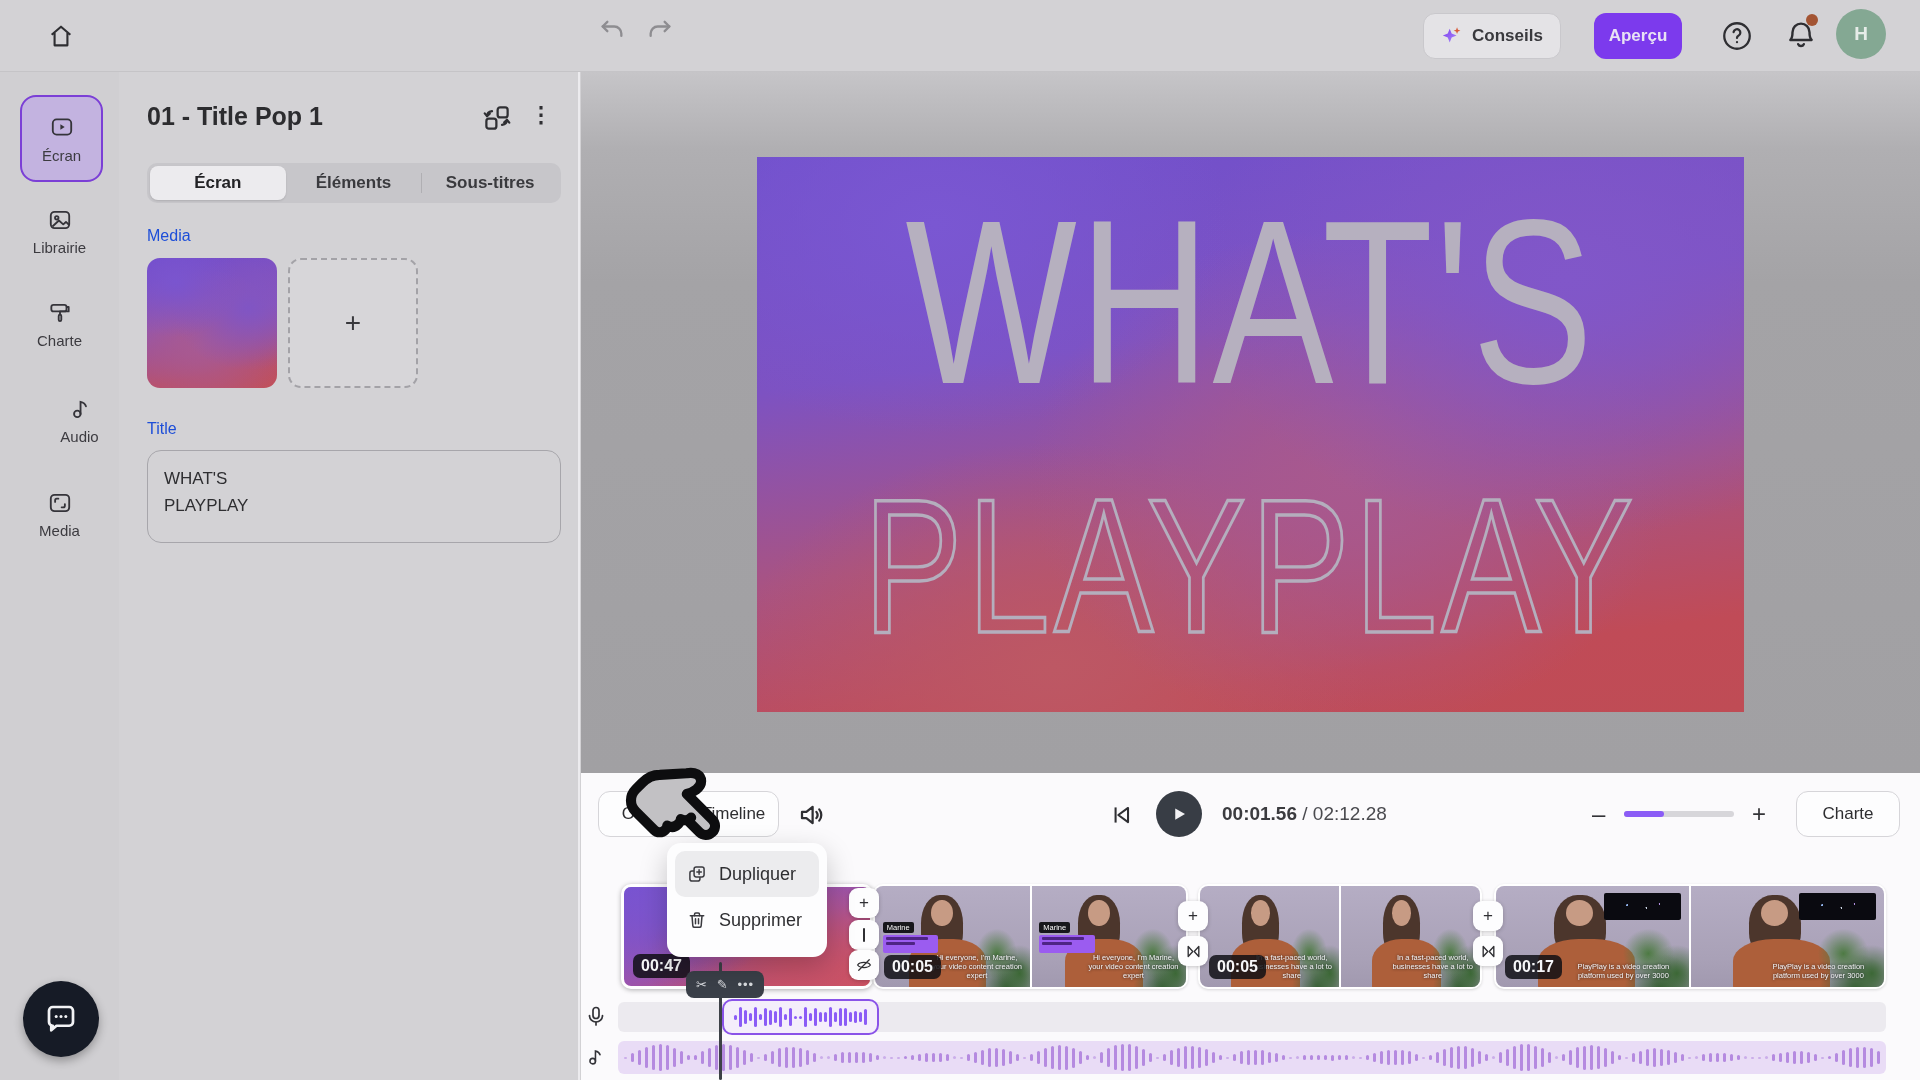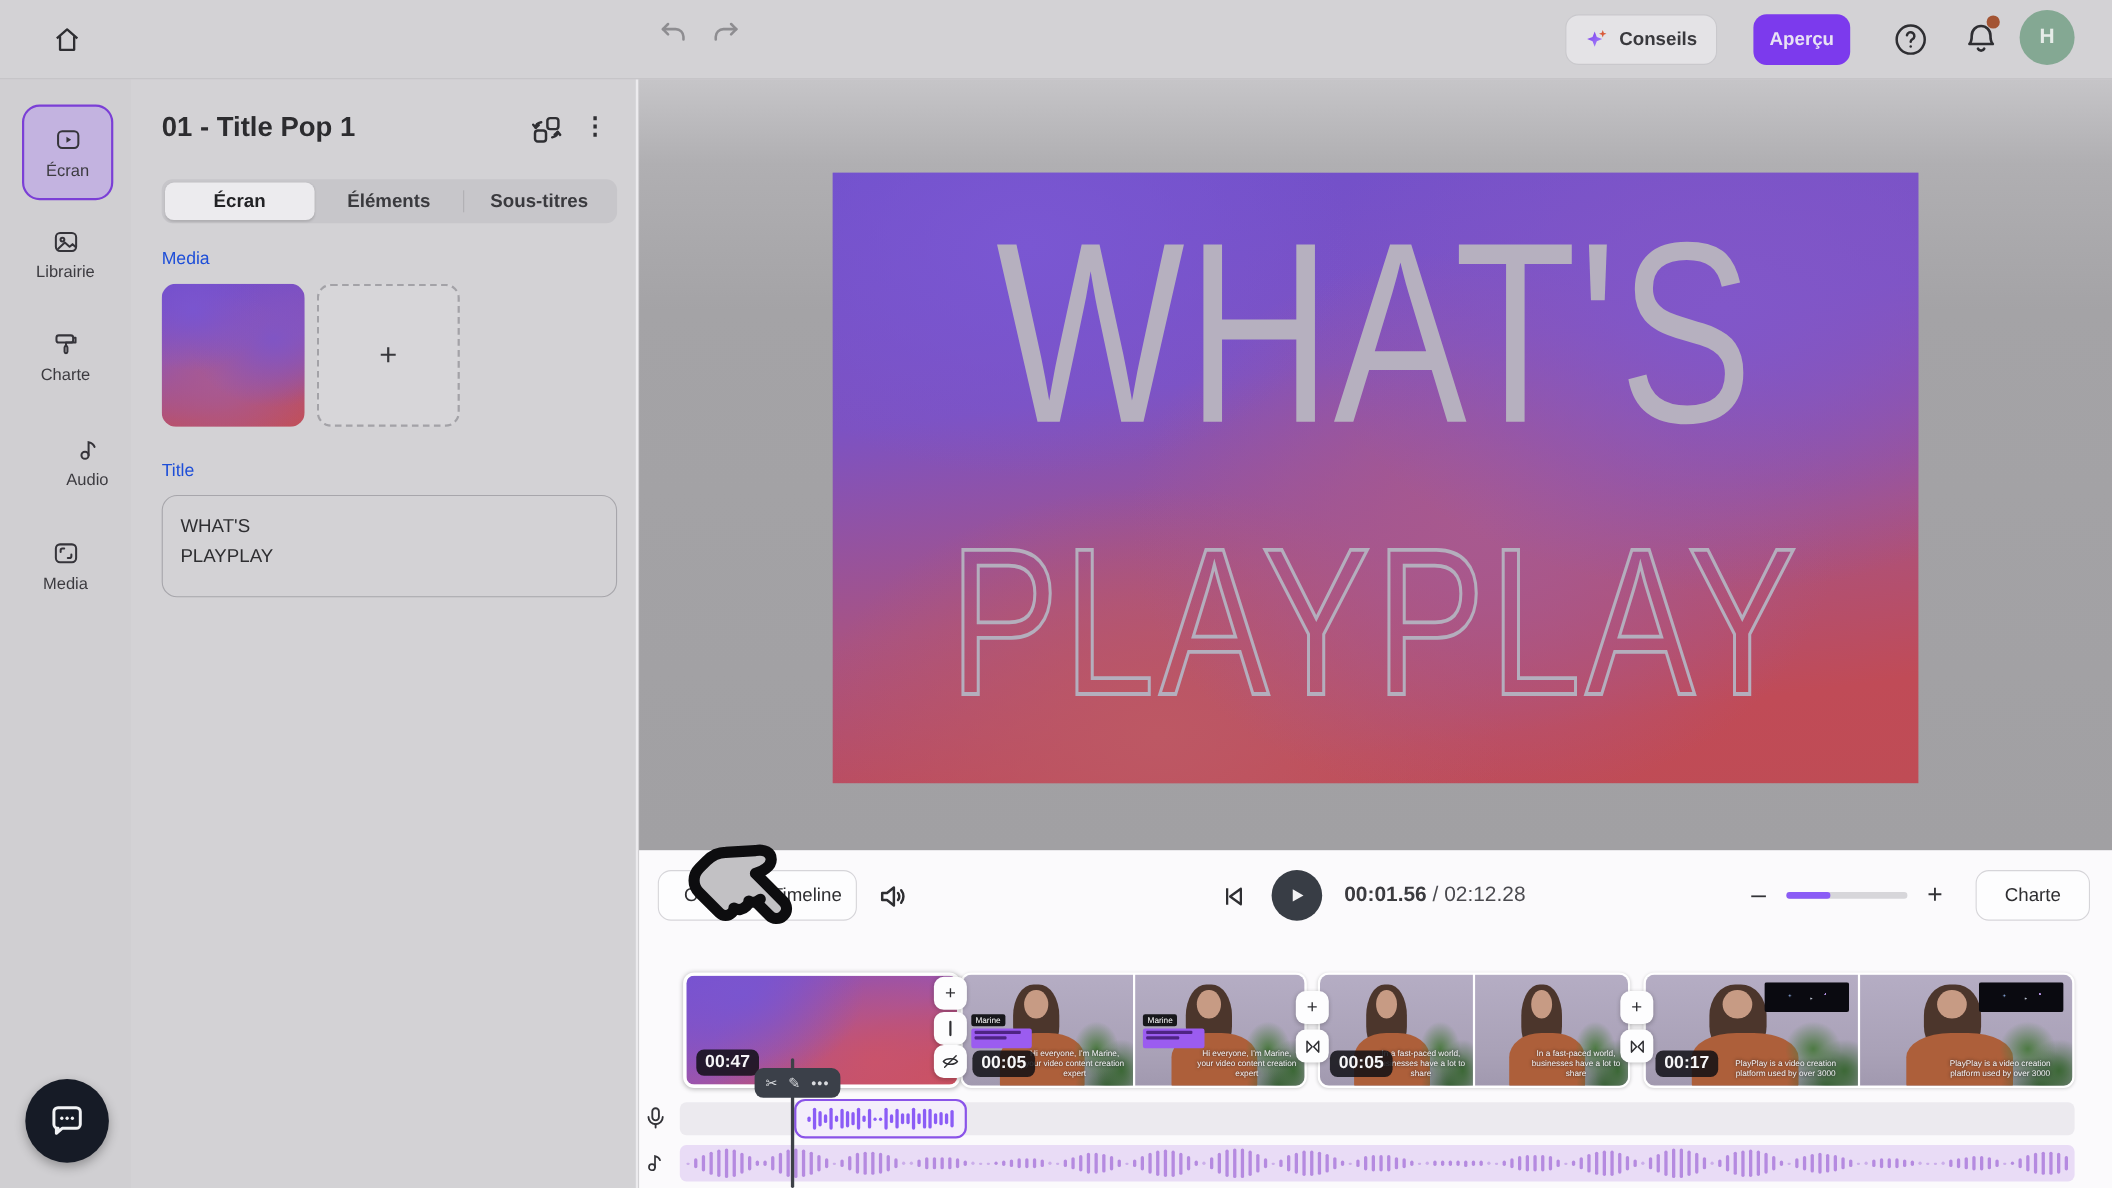--- a/index.html
+++ b/index.html
@@ -589,20 +589,39 @@
       <i style="height: 3.7px;"></i>
       <i style="height: 9.6px;"></i>
       <i style="height: 14.9px;"></i>
       <i style="height: 19px;"></i>
       <i style="height: 21.1px;"></i>
       <i style="height: 21px;"></i>
       <i style="height: 18.4px;"></i>
       <i style="height: 13.5px;"></i>
     </div>
 
+  <div class="menu">
+    <div class="menu-item hl">
+      <svg width="20" height="20" viewBox="0 0 24 24" fill="none" stroke="currentColor" stroke-width="1.8" stroke-linejoin="round">
+          <rect x="8.5" y="3.5" width="12" height="12" rx="2.5"></rect>
+          <path d="M15.5 15.5 v2.5 a2.5 2.5 0 0 1-2.5 2.5 H6 a2.5 2.5 0 0 1-2.5-2.5 V11 a2.5 2.5 0 0 1 2.5-2.5 h2.5"></path>
+          <path d="M14.5 6.8 v5.4 M11.8 9.5 h5.4" stroke-linecap="round"></path>
+        </svg>
+      <span>Dupliquer</span>
+    </div>
+    <div class="menu-item">
+      <svg width="20" height="20" viewBox="0 0 24 24" fill="none" stroke="currentColor" stroke-width="1.8" stroke-linecap="round" stroke-linejoin="round">
+          <path d="M4 7 H20"></path>
+          <path d="M9 7 V5 a1.5 1.5 0 0 1 1.5-1.5 h3 A1.5 1.5 0 0 1 15 5 v2"></path>
+          <path d="M6 7 L7 19 a2 2 0 0 0 2 1.8 h6 A2 2 0 0 0 17 19 L18 7"></path>
+          <path d="M10.2 10.5 v6 M13.8 10.5 v6"></path>
+        </svg>
+      <span>Supprimer</span>
+    </div>
+  </div>
 
   <div class="chat-fab">
     <svg width="36" height="36" viewBox="0 0 24 24" fill="none">
         <path d="M4 6.5 A2.5 2.5 0 0 1 6.5 4 H17.5 A2.5 2.5 0 0 1 20 6.5 V14 a2.5 2.5 0 0 1-2.5 2.5 H9 L5.5 19.5 V16.5 H6.5 A2.5 2.5 0 0 1 4 14 Z" stroke="#f2f3f5" stroke-width="1.8" stroke-linejoin="round"></path>
         <circle cx="8.8" cy="10.4" r="1" fill="#f2f3f5"></circle>
         <circle cx="12" cy="10.4" r="1" fill="#f2f3f5"></circle>
         <circle cx="15.2" cy="10.4" r="1" fill="#f2f3f5"></circle>
       </svg>
   </div>
 

